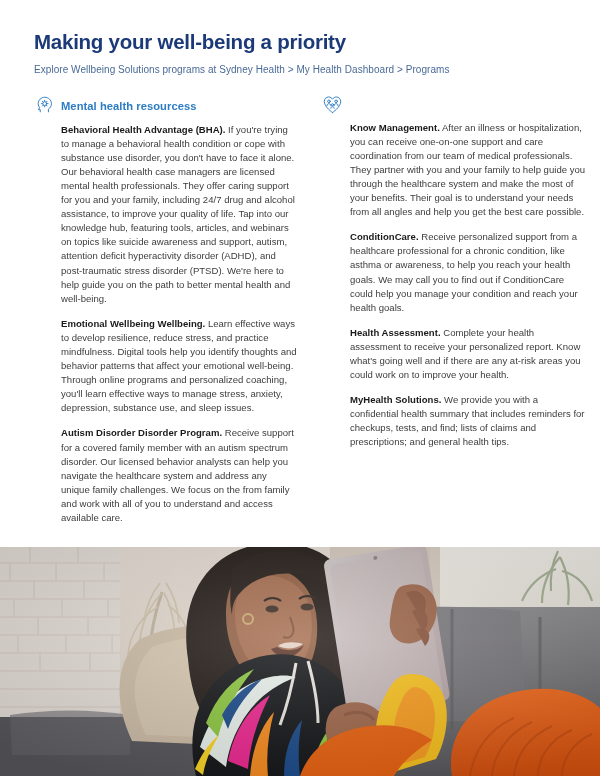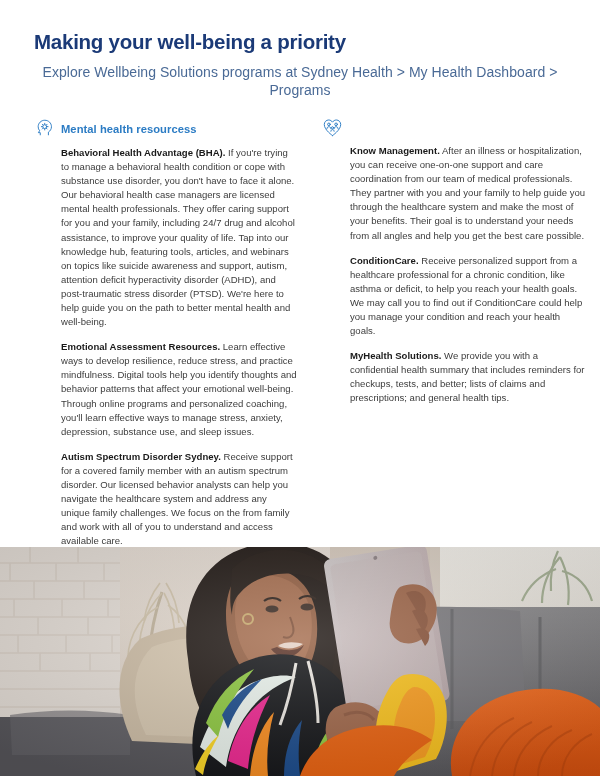--- a/index.html
+++ b/index.html
@@ -27,25 +27,24 @@
   .page-title {
     font-size: 20.5px;
     font-weight: bold;
     color: #1b3a77;
     letter-spacing: -0.25px;
     line-height: 1.15;
   }
 
   .breadcrumb {
     margin-top: 9px;
-    font-size: 14px;
+    font-size: 10px;
     color: #4a6a96;
     letter-spacing: 0.05px;
     line-height: 1.3;
-    text-align: center;
   }
 
   
   .columns {
     display: flex;
     gap: 24px;
     padding: 20px 30px 0 33px;
   }
 
   .column {
@@ -130,24 +129,24 @@
           </svg>
         </span>
         <span class="section-title">Mental health resourcess</span>
       </div>
 
       <div class="col-body">
         <p class="para">
           <b>Behavioral Health Advantage (BHA).</b><span> If you're trying to manage a behavioral health condition or cope with substance use disorder, you don't have to face it alone. Our behavioral health case managers are licensed mental health professionals. They offer caring support for you and your family, including 24/7 drug and alcohol assistance, to improve your quality of life. Tap into our knowledge hub, featuring tools, articles, and webinars on topics like suicide awareness and support, autism, attention deficit hyperactivity disorder (ADHD), and post-traumatic stress disorder (PTSD). We're here to help guide you on the path to better mental health and well-being.</span>
         </p>
         <p class="para">
-          <b>Emotional Assessment Resources.</b><span> Learn effective ways to develop resilience, reduce stress, and practice mindfulness. Digital tools help you identify thoughts and behavior patterns that affect your emotional well-being. Through online programs and personalized coaching, you'll learn effective ways to manage stress, anxiety, depression, substance use, and sleep issues.</span>
-        </p>
-        <p class="para">
-          <b>Autism Spectrum Disorder Sydney.</b><span> Receive support for a covered family member with an autism spectrum disorder. Our licensed behavior analysts can help you navigate the healthcare system and address any unique family challenges. We focus on the from family and work with all of you to understand and access available care.</span>
+          <b>Emotional Wellbeing Wellbeing.</b><span> Learn effective ways to develop resilience, reduce stress, and practice mindfulness. Digital tools help you identify thoughts and behavior patterns that affect your emotional well-being. Through online programs and personalized coaching, you'll learn effective ways to manage stress, anxiety, depression, substance use, and sleep issues.</span>
+        </p>
+        <p class="para">
+          <b>Autism Disorder Disorder Program.</b><span> Receive support for a covered family member with an autism spectrum disorder. Our licensed behavior analysts can help you navigate the healthcare system and address any unique family challenges. We focus on the from family and work with all of you to understand and access available care.</span>
         </p>
       </div>
     </div>
 
     <div class="column">
       <div class="section-head">
         <span class="section-icon">
           <svg viewBox="0 0 24 24" fill="none" stroke="#2c7cc4" stroke-width="1.1" stroke-linecap="round" stroke-linejoin="round">
             <path d="M12 21.2S2.6 15 2.6 8.6c0-3 2.3-5.2 5-5.2 1.8 0 3.4 1 4.4 2.5 1-1.5 2.6-2.5 4.4-2.5 2.7 0 5 2.2 5 5.2C21.4 15 12 21.2 12 21.2z"></path>
             <circle cx="7.9" cy="8.4" r="1.5"></circle>
@@ -158,24 +157,27 @@
             <path d="M10.1 16.3c0-1.1.9-1.9 1.9-1.9s1.9.8 1.9 1.9"></path>
           </svg>
         </span>
       </div>
 
       <div class="col-body">
         <p class="para">
           <b>Know Management.</b><span> After an illness or hospitalization, you can receive one-on-one support and care coordination from our team of medical professionals. They partner with you and your family to help guide you through the healthcare system and make the most of your benefits. Their goal is to understand your needs from all angles and help you get the best care possible.</span>
         </p>
         <p class="para">
-          <b>ConditionCare.</b><span> Receive personalized support from a healthcare professional for a chronic condition, like asthma or deficit, to help you reach your health goals. We may call you to find out if ConditionCare could help you manage your condition and reach your health goals.</span>
-        </p>
-        <p class="para">
-          <b>MyHealth Solutions.</b><span> We provide you with a confidential health summary that includes reminders for checkups, tests, and better; lists of claims and prescriptions; and general health tips.</span>
+          <b>ConditionCare.</b><span> Receive personalized support from a healthcare professional for a chronic condition, like asthma or awareness, to help you reach your health goals. We may call you to find out if ConditionCare could help you manage your condition and reach your health goals.</span>
+        </p>
+        <p class="para">
+          <b>Health Assessment.</b><span> Complete your health assessment to receive your personalized report. Know what's going well and if there are any at-risk areas you could work on to improve your health.</span>
+        </p>
+        <p class="para">
+          <b>MyHealth Solutions.</b><span> We provide you with a confidential health summary that includes reminders for checkups, tests, and find; lists of claims and prescriptions; and general health tips.</span>
         </p>
       </div>
     </div>
 
   </div>
 
   <div class="photo">
     <svg viewBox="0 0 600 229" preserveAspectRatio="xMidYMid slice">
       <defs>
         <linearGradient id="wallG" x1="0" y1="0" x2="0" y2="1">

